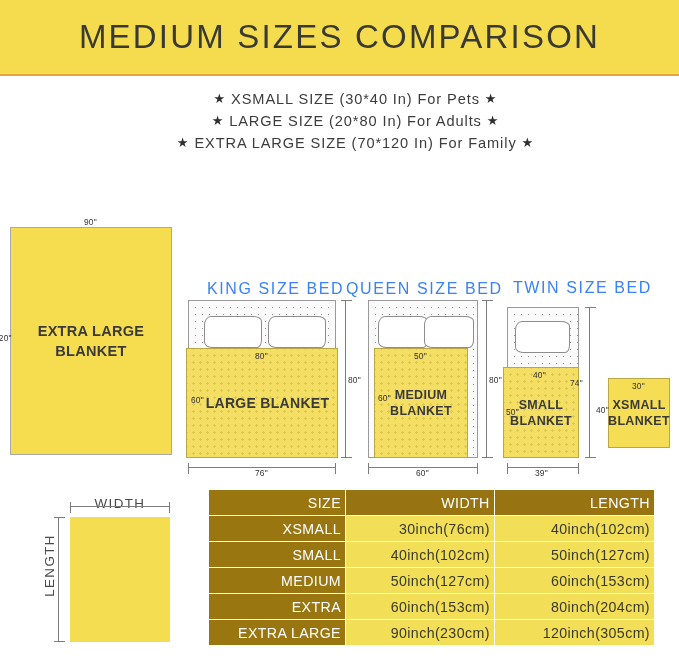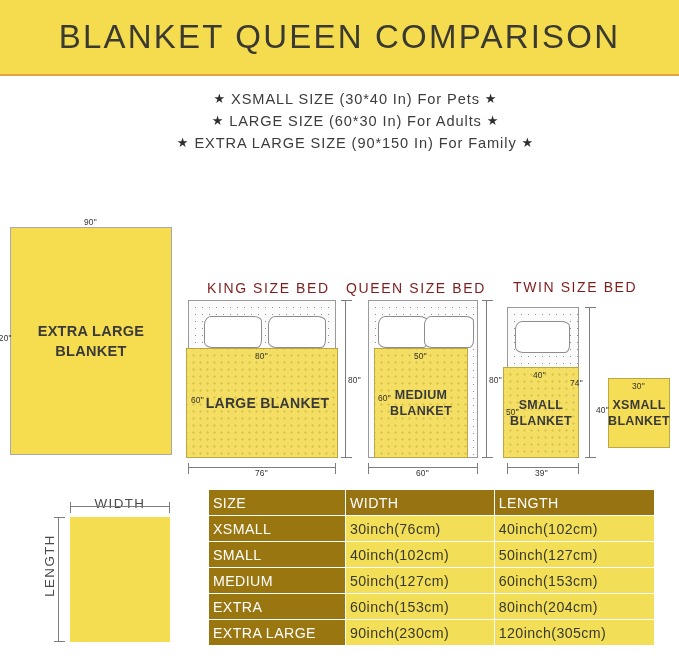--- a/index.html
+++ b/index.html
@@ -17,22 +17,22 @@
   
   #bullet-list{position:absolute;left:0;top:88px;width:679px;
       display:flex;flex-direction:column;align-items:center;margin-left:16px;}
   .bullet-row{font-size:14.6px;letter-spacing:0.9px;color:#3c3c3c;
       line-height:21px;white-space:nowrap;}
   .star-icon{font-size:13px;color:#2e2e2e;vertical-align:1px;}
 
   
   #diagram-area{position:absolute;left:0;top:215px;width:679px;height:270px;}
 
-  .bed-caption{position:absolute;font-size:14px;letter-spacing:1.6px;
-      color:#7f1d1d;white-space:nowrap;}
+  .bed-caption{position:absolute;font-size:16px;letter-spacing:1.6px;
+      color:#3b82f6;white-space:nowrap;}
 
   .bed-frame{position:absolute;background:#fbfbfb;border:1.3px solid #9a9a9a;
       box-sizing:border-box;
       background-image:radial-gradient(#8d8d8d 0.9px, transparent 1px);
       background-size:7px 7px;background-position:3px 3px;}
 
   .pillow{position:absolute;background:#ffffff;border:1.1px solid #8d8d8d;
       box-sizing:border-box;border-radius:7px 9px 5px 8px/9px 5px 8px 6px;}
 
   .blanket{position:absolute;background:#f4de63;border:1.3px solid #b9a844;
@@ -65,46 +65,46 @@
       background:#f5dd51;}
   #legend-width-label{position:absolute;left:56px;top:10px;width:84px;
       text-align:center;font-size:13.4px;letter-spacing:1.4px;color:#4a4a4a;}
   #legend-length-label{position:absolute;left:-15px;top:72px;width:84px;
       text-align:center;font-size:13.4px;letter-spacing:1.4px;color:#4a4a4a;
       transform:rotate(-90deg);}
 
   
   #size-table{position:absolute;left:208px;top:489px;width:447px;
       border-collapse:separate;border-spacing:1.5px;}
-  #size-table td{height:25px;padding:0 4px;text-align:left;
+  #size-table td{height:25px;padding:0 4px;text-align:right;
       font-size:14.2px;letter-spacing:0.4px;}
   .th-cell{background:#977311;color:#ffffff;font-weight:400;letter-spacing:1.6px;}
   .size-cell{background:#9a7611;color:#ffffff;width:128px;letter-spacing:0.8px;}
   .val-cell{background:#f2de57;color:#3a3a2c;}
 </style>
 </head>
 <body>
 
 <div id="header-band"></div>
-<div id="page-title">BLANKET QUEEN COMPARISON</div>
+<div id="page-title">MEDIUM SIZES COMPARISON</div>
 
 <div id="bullet-list">
   <div class="bullet-row">
     <span class="star-icon">★</span>
     <span>XSMALL SIZE (30*40 In) For Pets</span>
     <span class="star-icon">★</span>
   </div>
   <div class="bullet-row">
     <span class="star-icon">★</span>
-    <span>LARGE SIZE (60*30 In) For Adults</span>
+    <span>LARGE SIZE (20*80 In) For Adults</span>
     <span class="star-icon">★</span>
   </div>
   <div class="bullet-row">
     <span class="star-icon">★</span>
-    <span>EXTRA LARGE SIZE (90*150 In) For Family</span>
+    <span>EXTRA LARGE SIZE (70*120 In) For Family</span>
     <span class="star-icon">★</span>
   </div>
 </div>
 
 <div id="diagram-area">
 
   <div class="blanket plain" style="left:10px;top:12px;width:162px;height:228px;">
     <div class="blanket-label xl">
       <span>EXTRA LARGE</span><br>
       <span>BLANKET</span>

